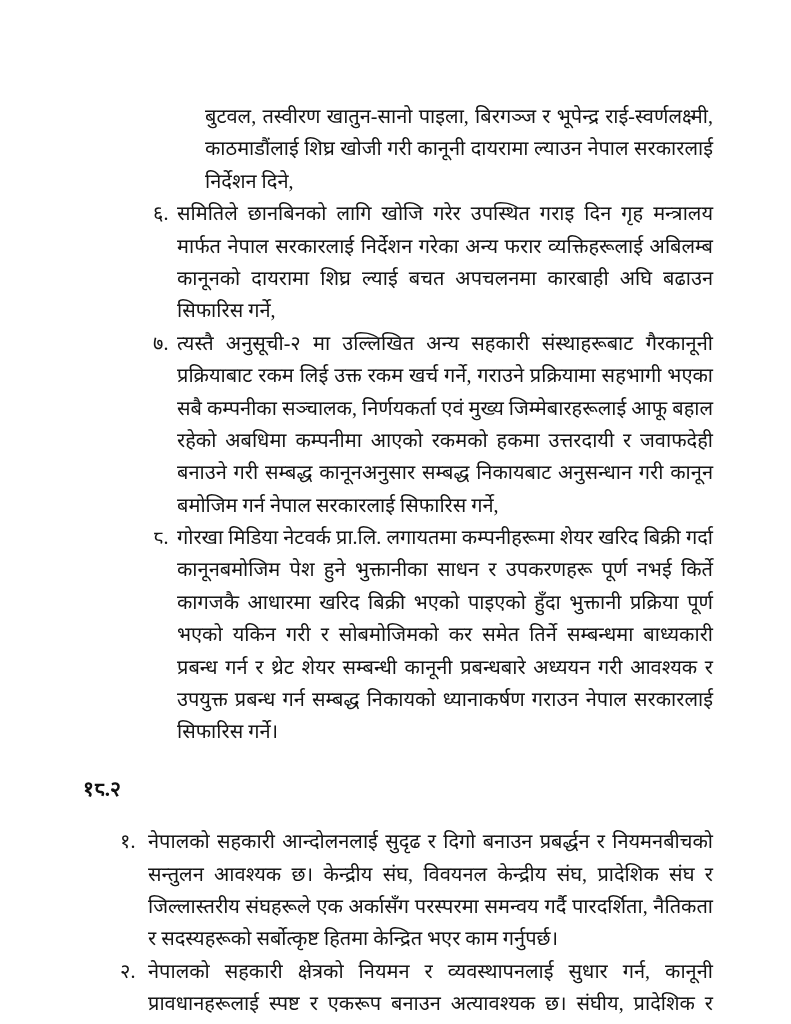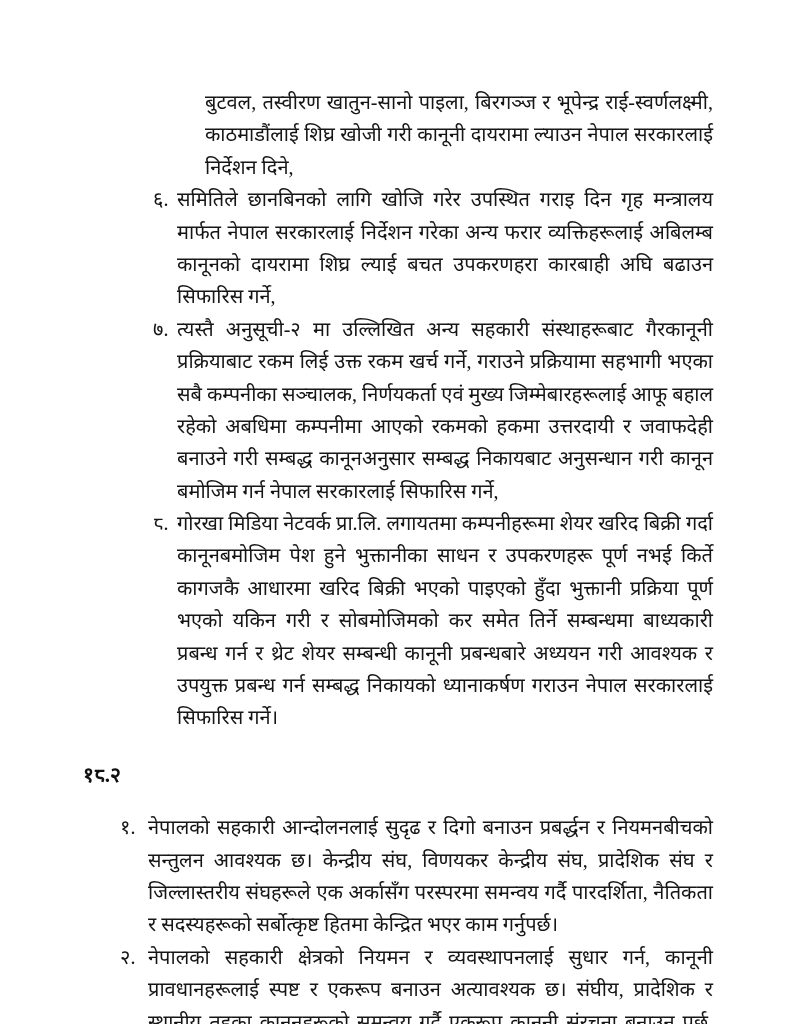--- a/index.html
+++ b/index.html
@@ -15,21 +15,21 @@
     background: #ffffff;
     color: #151515;
     font-family: "Liberation Serif", "DejaVu Serif", serif;
     font-size: 20px;
     line-height: 1.62;
     box-sizing: border-box;
     padding: 86px 78px 40px 83px;
     overflow: hidden;
   }
   .cont-para {
-    margin: 0 0 0 122px;
+    margin: 14px 0 0 122px;
     text-align: justify;
   }
   ol.doc-list {
     list-style: none;
     margin: 0;
     padding: 0;
   }
   ol.list-upper { margin-left: 70px; }
   ol.list-lower { margin-left: 37px; }
   .doc-list li {
@@ -58,40 +58,40 @@
 </head>
 <body>
 
 <div class="page">
 
   <p class="cont-para">बुटवल, तस्वीरण खातुन-सानो पाइला, बिरगञ्ज र भूपेन्द्र राई-स्वर्णलक्ष्मी, काठमाडौंलाई शिघ्र खोजी गरी कानूनी दायरामा ल्याउन नेपाल सरकारलाई निर्देशन दिने,</p>
 
   <ol class="doc-list list-upper">
     <li>
       <span class="li-num">६.</span>
-      <span class="li-text">समितिले छानबिनको लागि खोजि गरेर उपस्थित गराइ दिन गृह मन्त्रालय मार्फत नेपाल सरकारलाई निर्देशन गरेका अन्य फरार व्यक्तिहरूलाई अबिलम्ब कानूनको दायरामा शिघ्र ल्याई बचत उपकरणहरा कारबाही अघि बढाउन सिफारिस गर्ने,</span>
+      <span class="li-text">समितिले छानबिनको लागि खोजि गरेर उपस्थित गराइ दिन गृह मन्त्रालय मार्फत नेपाल सरकारलाई निर्देशन गरेका अन्य फरार व्यक्तिहरूलाई अबिलम्ब कानूनको दायरामा शिघ्र ल्याई बचत अपचलनमा कारबाही अघि बढाउन सिफारिस गर्ने,</span>
     </li>
     <li>
       <span class="li-num">७.</span>
       <span class="li-text">त्यस्तै अनुसूची-२ मा उल्लिखित अन्य सहकारी संस्थाहरूबाट गैरकानूनी प्रक्रियाबाट रकम लिई उक्त रकम खर्च गर्ने, गराउने प्रक्रियामा सहभागी भएका सबै कम्पनीका सञ्चालक, निर्णयकर्ता एवं मुख्य जिम्मेबारहरूलाई आफू बहाल रहेको अबधिमा कम्पनीमा आएको रकमको हकमा उत्तरदायी र जवाफदेही बनाउने गरी सम्बद्ध कानूनअनुसार सम्बद्ध निकायबाट अनुसन्धान गरी कानून बमोजिम गर्न नेपाल सरकारलाई सिफारिस गर्ने,</span>
     </li>
     <li>
       <span class="li-num">८.</span>
       <span class="li-text">गोरखा मिडिया नेटवर्क प्रा.लि. लगायतमा कम्पनीहरूमा शेयर खरिद बिक्री गर्दा कानूनबमोजिम पेश हुने भुक्तानीका साधन र उपकरणहरू पूर्ण नभई किर्ते कागजकै आधारमा खरिद बिक्री भएको पाइएको हुँदा भुक्तानी प्रक्रिया पूर्ण भएको यकिन गरी र सोबमोजिमको कर समेत तिर्ने सम्बन्धमा बाध्यकारी प्रबन्ध गर्न र थ्रेट शेयर सम्बन्धी कानूनी प्रबन्धबारे अध्ययन गरी आवश्यक र उपयुक्त प्रबन्ध गर्न सम्बद्ध निकायको ध्यानाकर्षण गराउन नेपाल सरकारलाई सिफारिस गर्ने।</span>
     </li>
   </ol>
 
   <h2 class="section-heading">
     <span>१८.२</span>
   </h2>
 
   <ol class="doc-list list-lower">
     <li>
       <span class="li-num">१.</span>
-      <span class="li-text">नेपालको सहकारी आन्दोलनलाई सुदृढ र दिगो बनाउन प्रबर्द्धन र नियमनबीचको सन्तुलन आवश्यक छ। केन्द्रीय संघ, विणयकर केन्द्रीय संघ, प्रादेशिक संघ र जिल्लास्तरीय संघहरूले एक अर्कासँग परस्परमा समन्वय गर्दै पारदर्शिता, नैतिकता र सदस्यहरूको सर्बोत्कृष्ट हितमा केन्द्रित भएर काम गर्नुपर्छ।</span>
+      <span class="li-text">नेपालको सहकारी आन्दोलनलाई सुदृढ र दिगो बनाउन प्रबर्द्धन र नियमनबीचको सन्तुलन आवश्यक छ। केन्द्रीय संघ, विवयनल केन्द्रीय संघ, प्रादेशिक संघ र जिल्लास्तरीय संघहरूले एक अर्कासँग परस्परमा समन्वय गर्दै पारदर्शिता, नैतिकता र सदस्यहरूको सर्बोत्कृष्ट हितमा केन्द्रित भएर काम गर्नुपर्छ।</span>
     </li>
     <li>
       <span class="li-num">२.</span>
       <span class="li-text">नेपालको सहकारी क्षेत्रको नियमन र व्यवस्थापनलाई सुधार गर्न, कानूनी प्रावधानहरूलाई स्पष्ट र एकरूप बनाउन अत्यावश्यक छ। संघीय, प्रादेशिक र स्थानीय तहका कानूनहरूको समन्वय गर्दै एकरूप कानूनी संरचना बनाउनु पर्छ, जसले समन्वय सहितको कार्यान्वयनलाई मद्दत गर्नेछ।</span>
     </li>
 
   </ol>
 
 </div>
 

